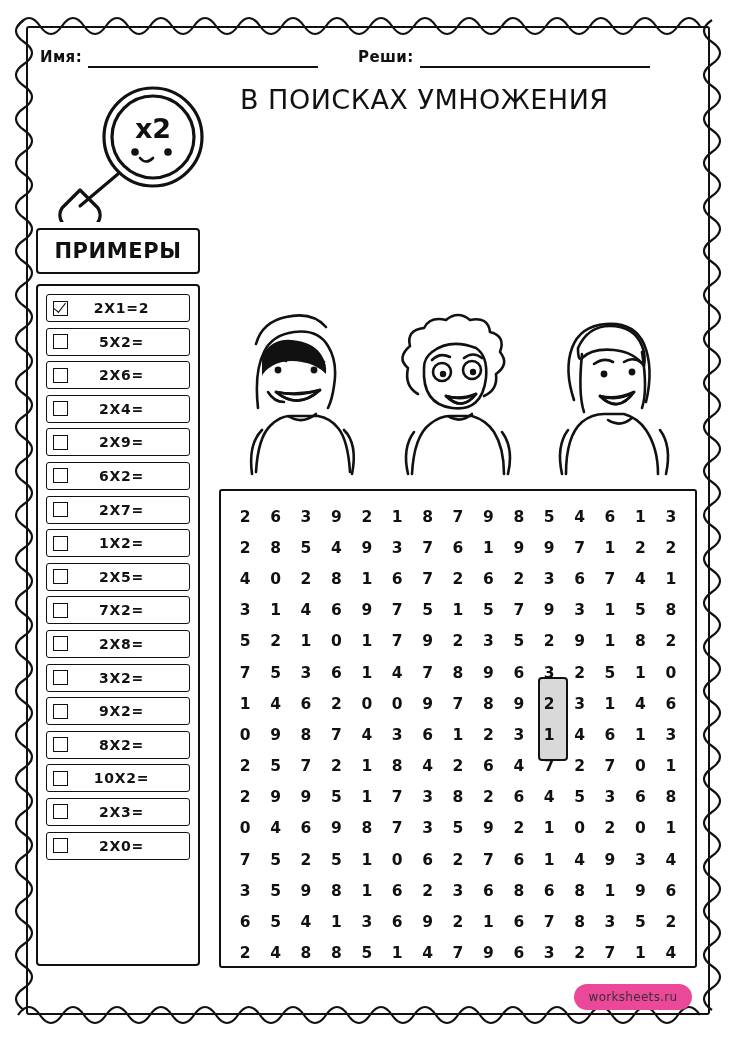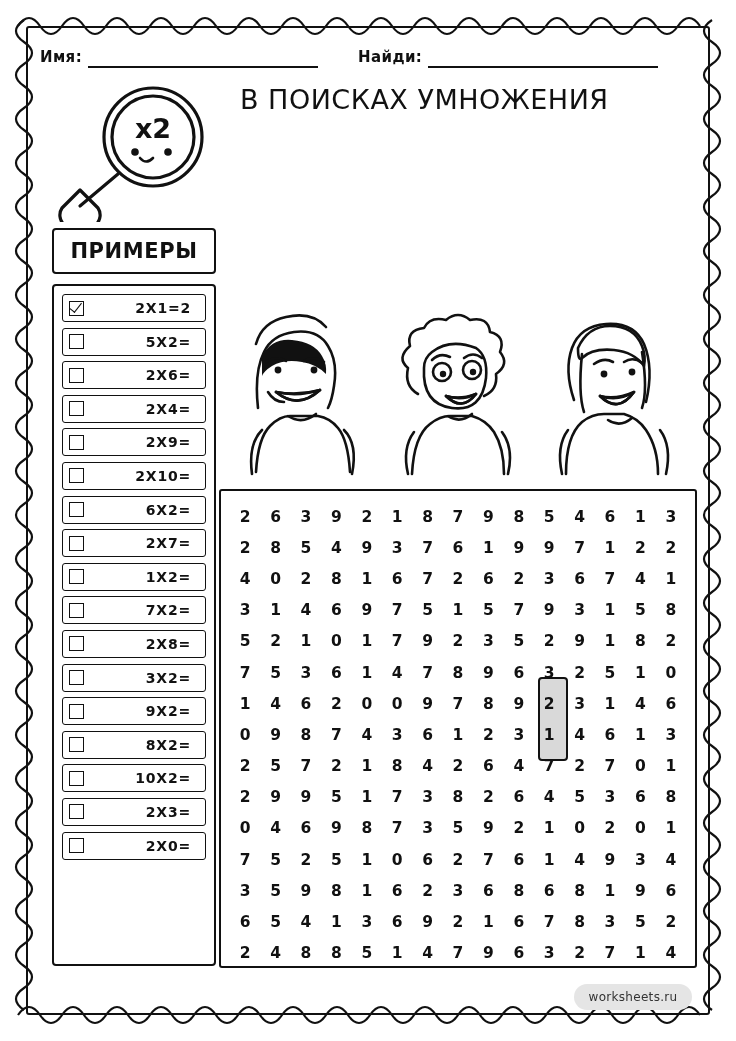--- a/index.html
+++ b/index.html
@@ -100,21 +100,21 @@
     top: 62px;
     width: 448px;
     font-size: 14.4px;
     line-height: 25px;
     font-family: "DejaVu Sans", sans-serif;
   }
 
   
   .examples {
     position: absolute;
-    left: 52px;
+    left: 36px;
     top: 228px;
     width: 164px;
     height: 740px;
   }
   .examples-header {
     width: 164px;
     height: 46px;
     border: 2.5px solid #111;
     border-radius: 4px;
     display: flex;
@@ -158,21 +158,21 @@
     left: 2px;
     top: -2px;
     width: 6px;
     height: 11px;
     border-right: 1.8px solid #111;
     border-bottom: 1.8px solid #111;
     transform: rotate(38deg);
   }
   .ex-text {
     flex: 1;
-    text-align: right;
+    text-align: center;
     font-size: 14px;
     font-weight: bold;
     letter-spacing: 0.8px;
     padding-right: 14px;
     font-family: "DejaVu Sans", sans-serif;
   }
 
   
   .kids {
     position: absolute;
@@ -225,21 +225,21 @@
     z-index: 1;
   }
 
   
   .logo {
     position: absolute;
     left: 574px;
     top: 984px;
     width: 118px;
     height: 26px;
-    background: #e5e5e5;
+    background: #ec4899;
     border-radius: 13px;
     display: flex;
     align-items: center;
     justify-content: center;
     font-size: 12px;
     letter-spacing: 0.3px;
     color: #333;
     font-family: "DejaVu Sans", sans-serif;
   }
 </style>
@@ -283,21 +283,21 @@
         q-16,11 0,22 q16,11 0,22 q-16,11 0,22 q16,11 0,22 q-16,11 0,22 q16,11 0,22
         q-16,11 0,22 q16,11 0,22 q-16,11 0,22"></path>
     </g>
   </svg>
   <div class="inner-rule"></div>
 
   <div class="namedate">
     <span class="nd-label">Имя:</span>
     <span class="nd-line name"></span>
     <span class="nd-gap"></span>
-    <span class="nd-label">Найди:</span>
+    <span class="nd-label">Реши:</span>
     <span class="nd-line date"></span>
   </div>
 
   <div class="header">
 
     <svg class="magnifier" viewBox="0 0 180 140" xmlns="http://www.w3.org/2000/svg">
       <g fill="none" stroke="#111" stroke-width="3.2" stroke-linecap="round" stroke-linejoin="round">
         <circle cx="113" cy="55" r="49"></circle>
         <circle cx="113" cy="55" r="41"></circle>
         <path d="M78,92 L40,124"></path>
@@ -330,33 +330,33 @@
         <div class="ex-row">
           <span class="ex-box"></span>
           <span class="ex-text">2X4=</span>
         </div>
         <div class="ex-row">
           <span class="ex-box"></span>
           <span class="ex-text">2X9=</span>
         </div>
         <div class="ex-row">
           <span class="ex-box"></span>
-          <span class="ex-text">2X10=</span>
-        </div>
-        <div class="ex-row">
-          <span class="ex-box"></span>
           <span class="ex-text">6X2=</span>
         </div>
         <div class="ex-row">
           <span class="ex-box"></span>
           <span class="ex-text">2X7=</span>
         </div>
         <div class="ex-row">
           <span class="ex-box"></span>
           <span class="ex-text">1X2=</span>
+        </div>
+        <div class="ex-row">
+          <span class="ex-box"></span>
+          <span class="ex-text">2X5=</span>
         </div>
         <div class="ex-row">
           <span class="ex-box"></span>
           <span class="ex-text">7X2=</span>
         </div>
         <div class="ex-row">
           <span class="ex-box"></span>
           <span class="ex-text">2X8=</span>
         </div>
         <div class="ex-row">

